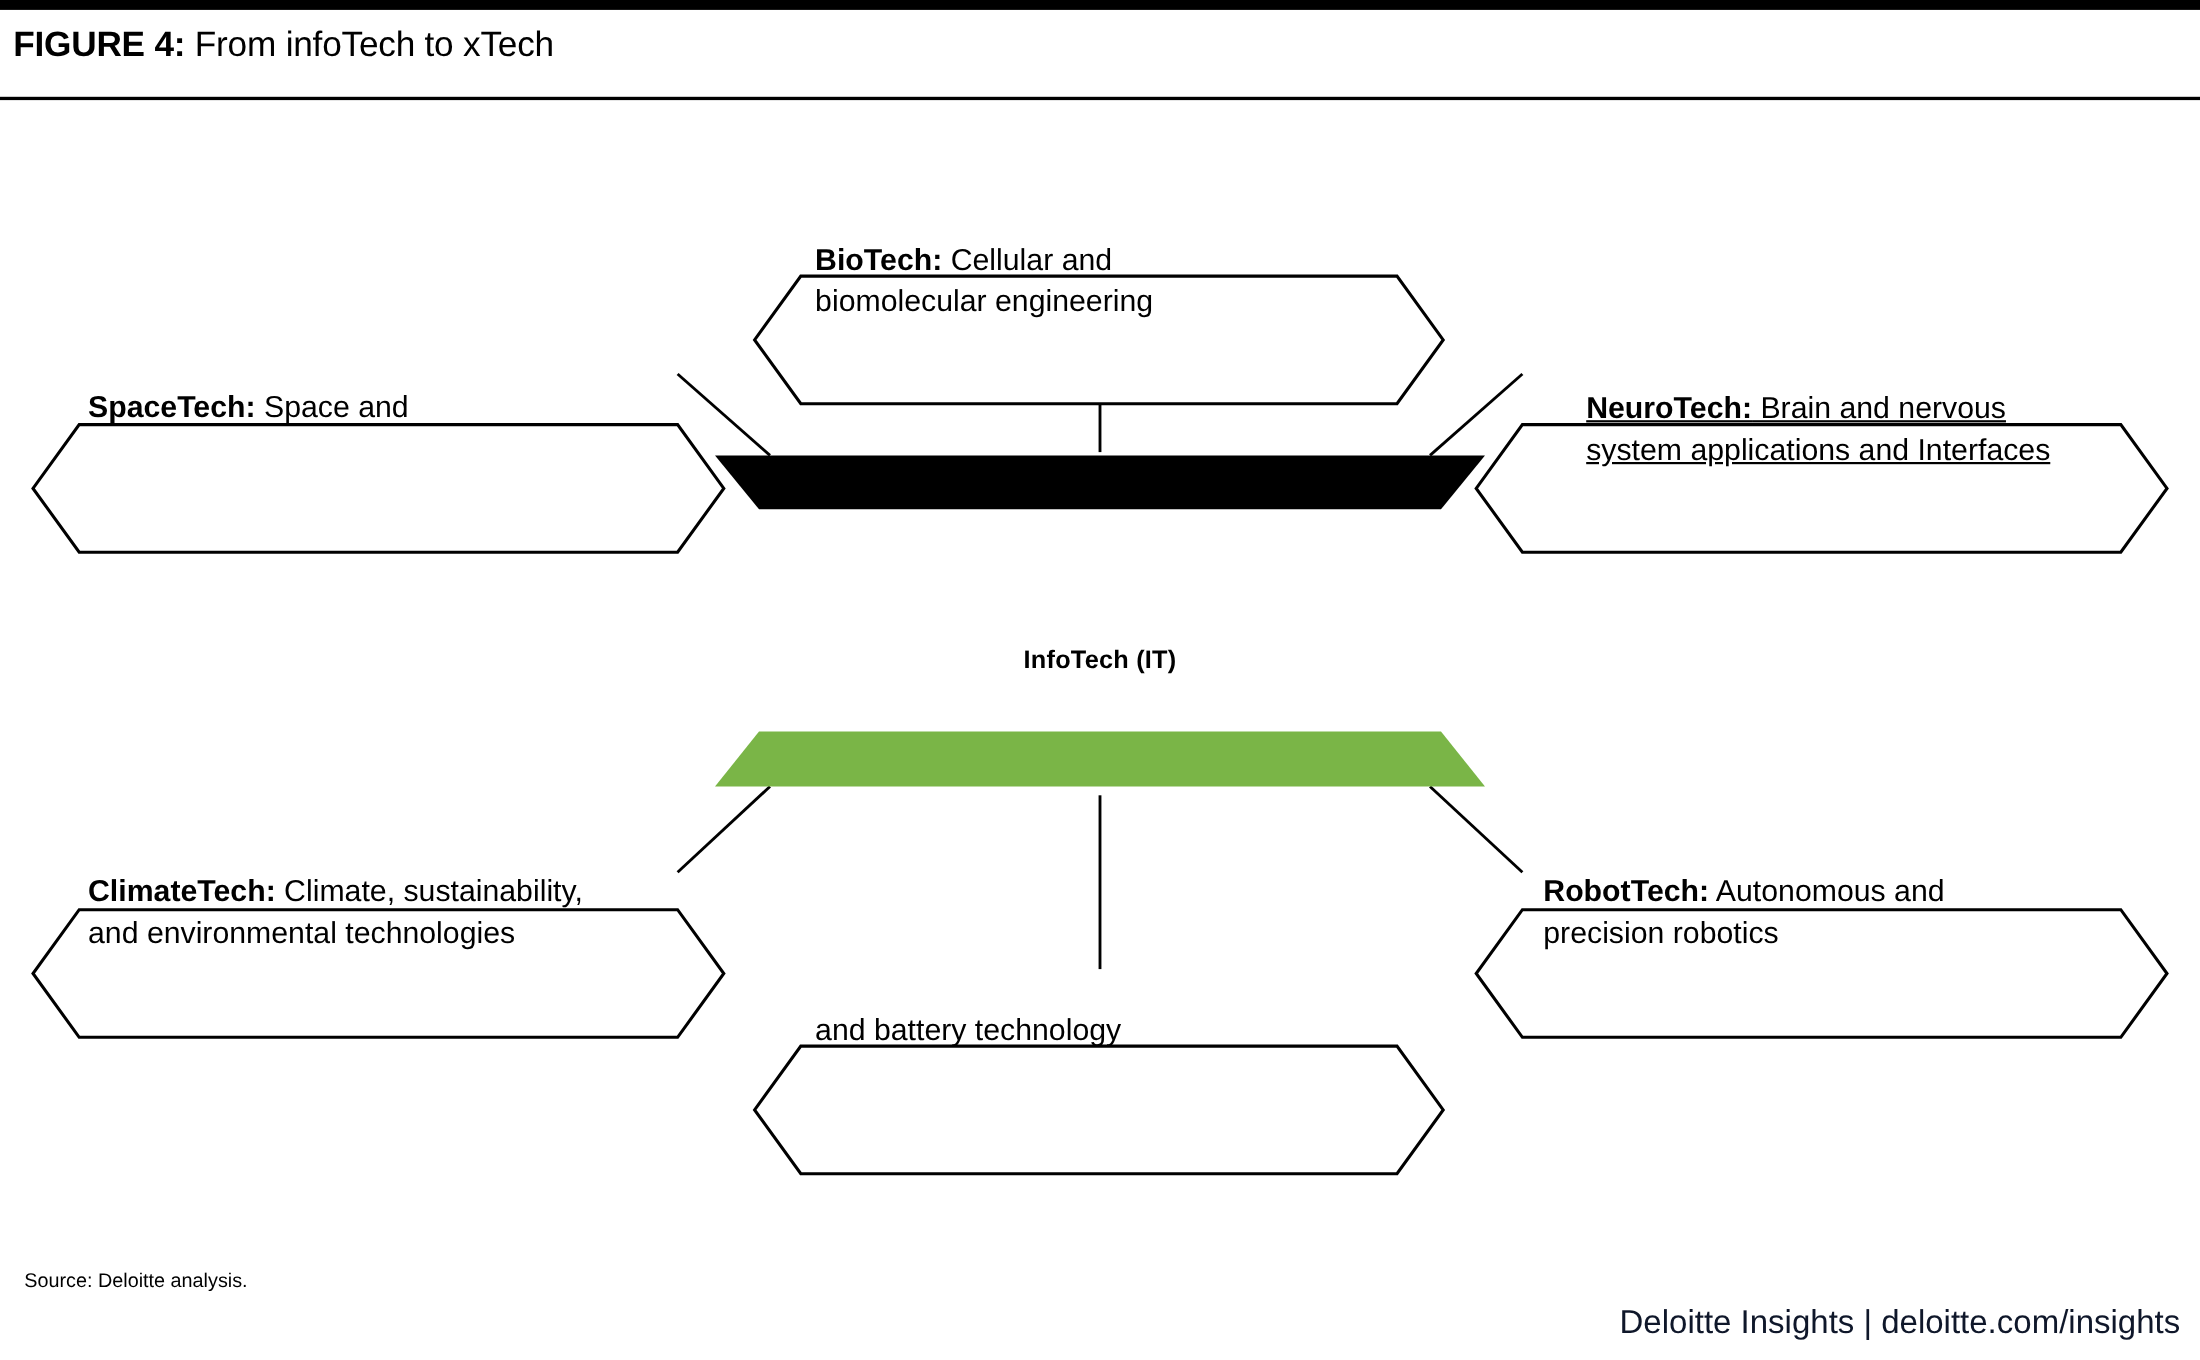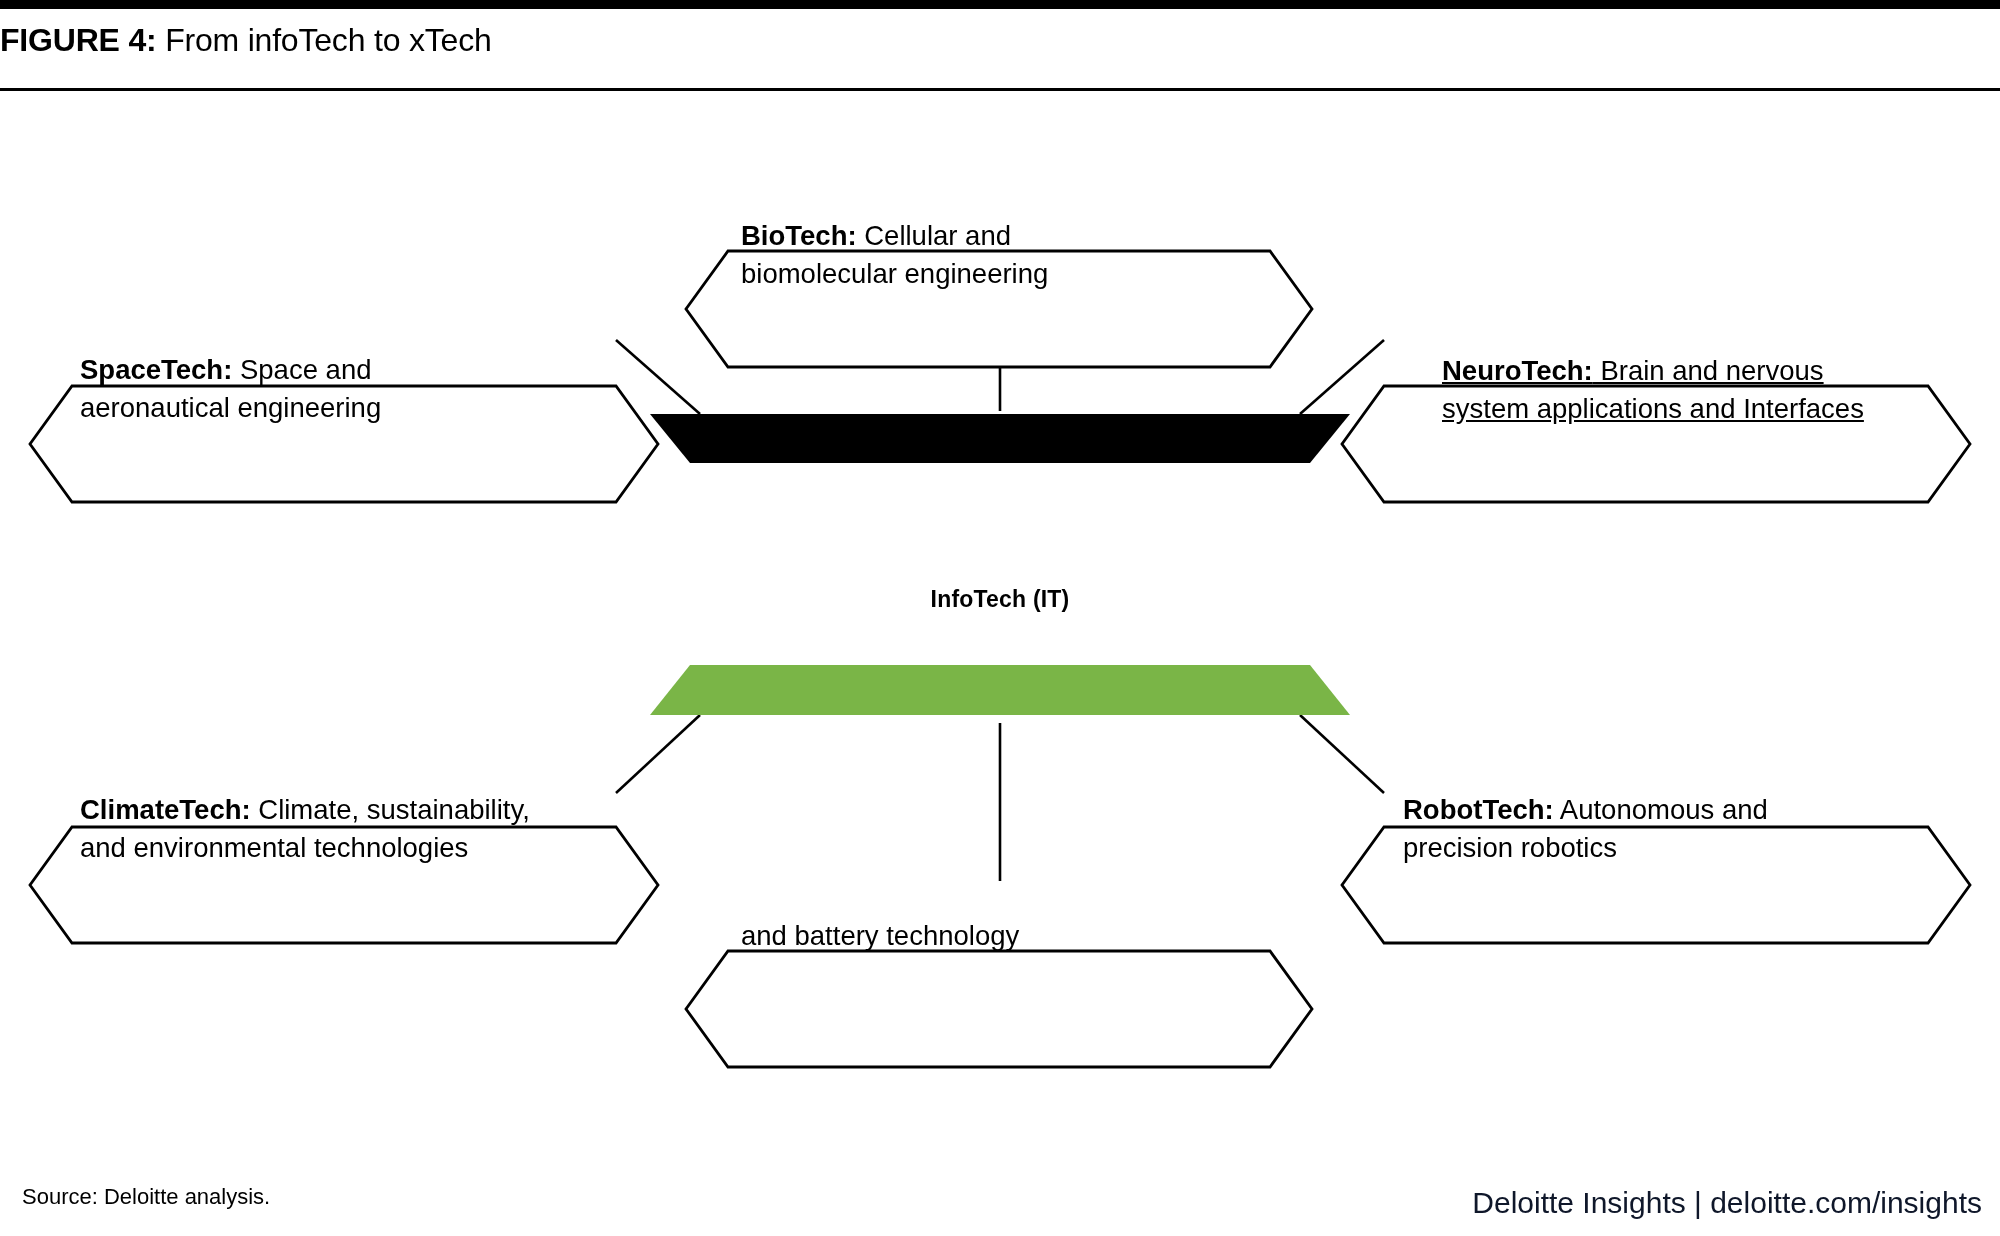--- a/index.html
+++ b/index.html
@@ -26,21 +26,21 @@
   .title-bar {
     position: absolute;
     left: 0; top: 9px;
     width: 2000px; height: 62px;
     display: flex;
     align-items: center;
   }
   .title-text {
     font-size: 32px;
     letter-spacing: -0.2px;
-    padding-left: 0;
+    padding-left: 12px;
     white-space: nowrap;
   }
   .title-text .fig-label {
     font-weight: bold;
   }
   .title-text .fig-rest {
     font-weight: normal;
   }
   .title-underline {
     position: absolute;
@@ -89,24 +89,23 @@
     font-size: 23px;
     font-weight: bold;
     letter-spacing: 0.2px;
   }
 
   
   .footer-source {
     position: absolute;
     left: 22px;
     top: 1154px;
-    font-size: 22px;
+    font-size: 18px;
     color: #000000;
     white-space: nowrap;
-    margin-top: 30px;
   }
   .footer-brand {
     position: absolute;
     right: 18px;
     top: 1186px;
     font-size: 30px;
     color: #0f172a;
     white-space: nowrap;
   }
 </style>
@@ -160,21 +159,20 @@
     </g>
   </svg>
 
   <div class="hex-label lbl-biotech">
     <div><b>BioTech:</b><span> Cellular and</span></div>
     <div>biomolecular engineering</div>
   </div>
 
   <div class="hex-label lbl-spacetech">
     <div><b>SpaceTech:</b><span> Space and</span></div>
-    <div>aeronautical engineering</div>
   </div>
 
   <div class="hex-label lbl-neurotech">
     <div><b>NeuroTech:</b><span> Brain and nervous</span></div>
     <div>system applications and Interfaces</div>
   </div>
 
   <div class="hex-label lbl-climatetech">
     <div><b>ClimateTech:</b><span> Climate, sustainability,</span></div>
     <div>and environmental technologies</div>

